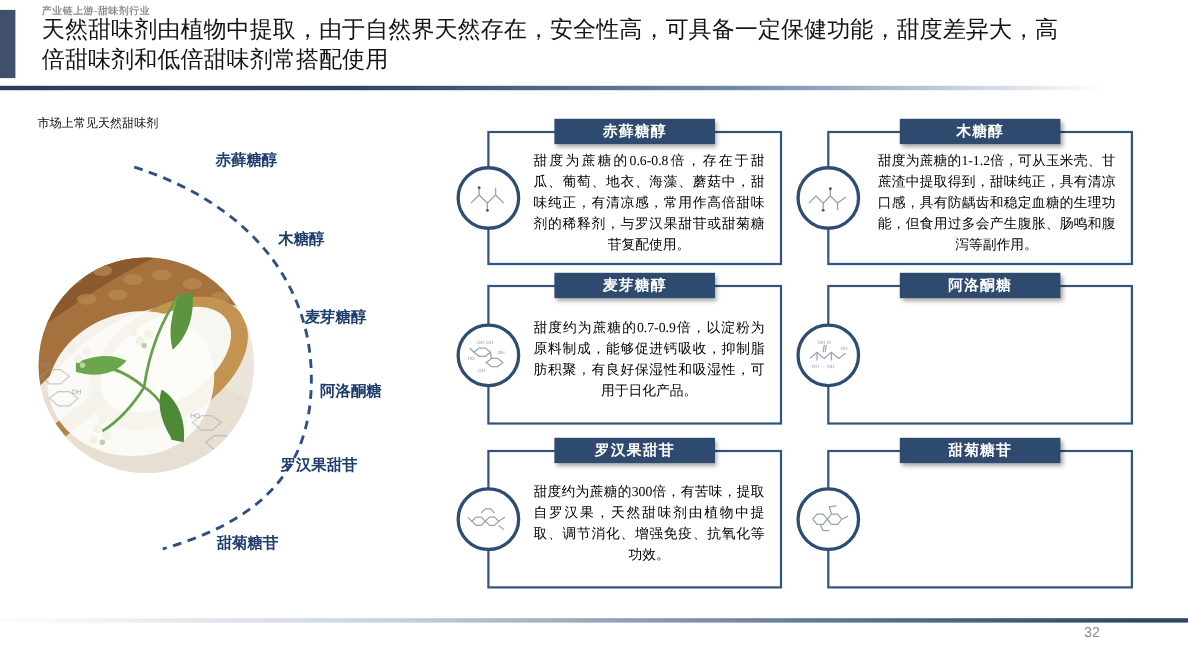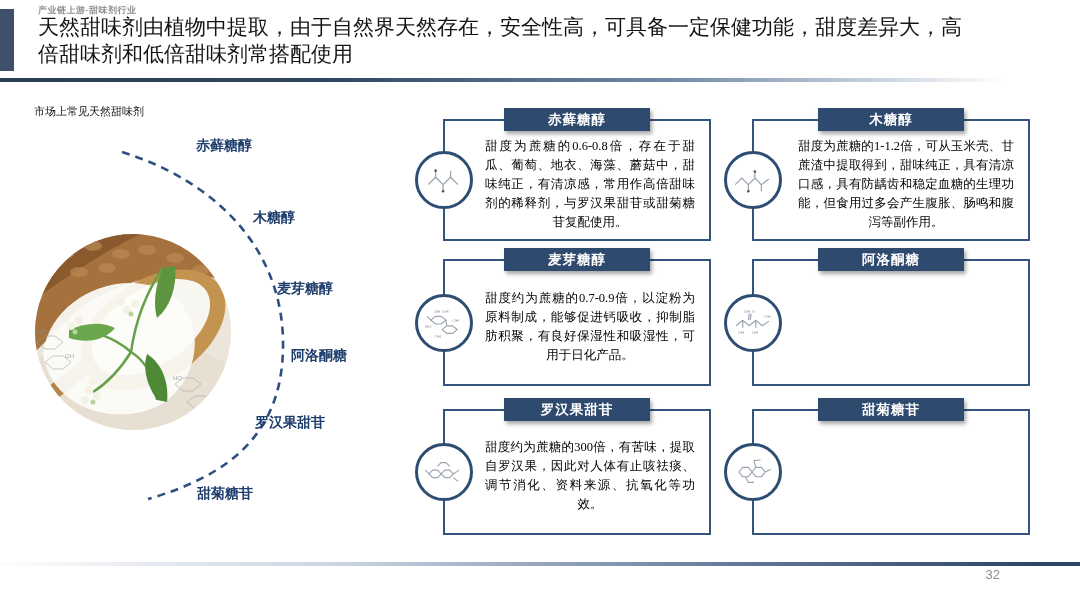--- a/index.html
+++ b/index.html
@@ -231,21 +231,21 @@
         <g stroke="#9aa3ae" stroke-width="1.2" fill="none">
           <path d="M4,18 l4,-4 5,0 4,4 -4,4 -5,0 z"></path>
           <path d="M17,18 l4,-4 5,0 4,4 -4,4 -5,0 z"></path>
           <path d="M13,10 l4,-4 5,0 4,4"></path>
           <path d="M30,18 L36,14"></path>
             <path d="M30,22 L35,26"></path>
             <path d="M4,18 L0,14"></path>
         </g>
       </svg>
     </div>
-    <p class="card-body">甜度约为蔗糖的300倍，有苦味，提取自罗汉果，因此对人体有止咳祛痰、调节消化、资料来源、抗氧化等功效。</p>
+    <p class="card-body">甜度约为蔗糖的300倍，有苦味，提取自罗汉果，天然甜味剂由植物中提取、调节消化、增强免疫、抗氧化等功效。</p>
   </article>
 
   <article class="card c5">
     <div class="card-header">甜菊糖苷</div>
     <div class="mol-circle">
       <svg viewBox="0 0 40 32" width="38" height="30" xmlns="http://www.w3.org/2000/svg">
         <g stroke="#9aa3ae" stroke-width="1.2" fill="none">
           <path d="M5,16 l4,-5 6,0 4,5 -4,5 -6,0 z"></path>
           <path d="M19,16 l4,-5 6,0 4,5 -4,5 -6,0 z"></path>
           <path d="M12,21 l3,6 6,0"></path>

